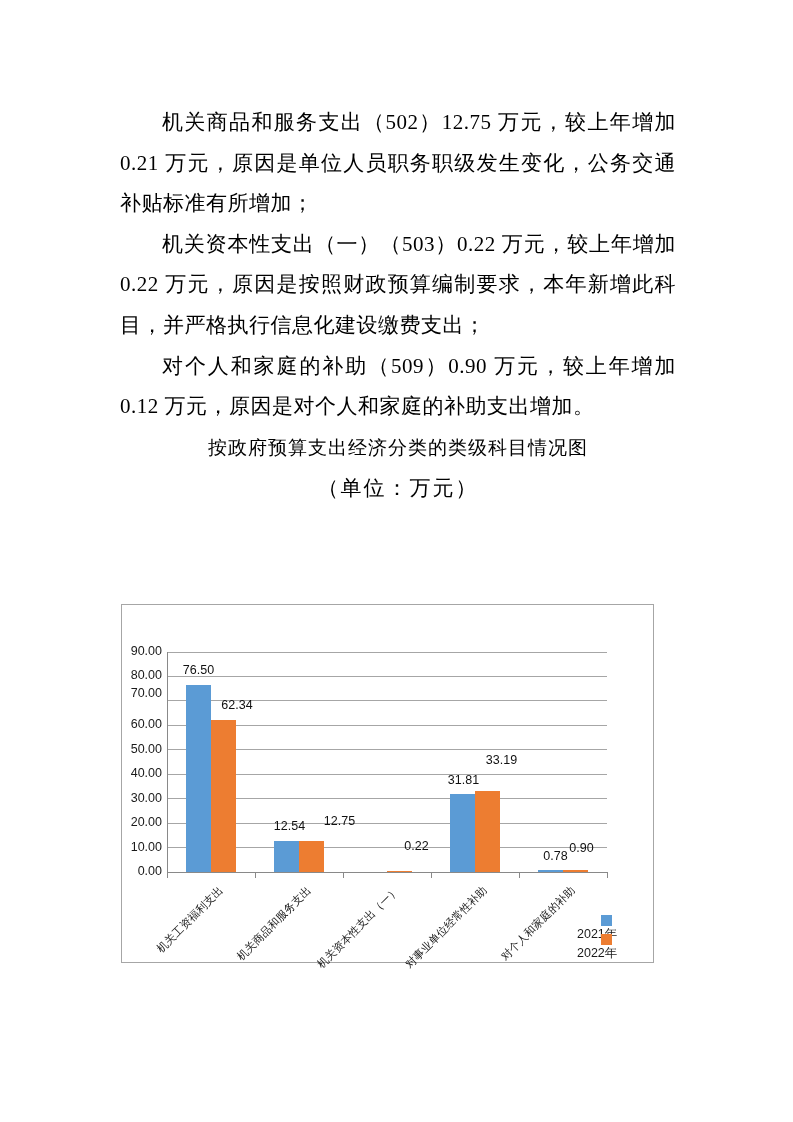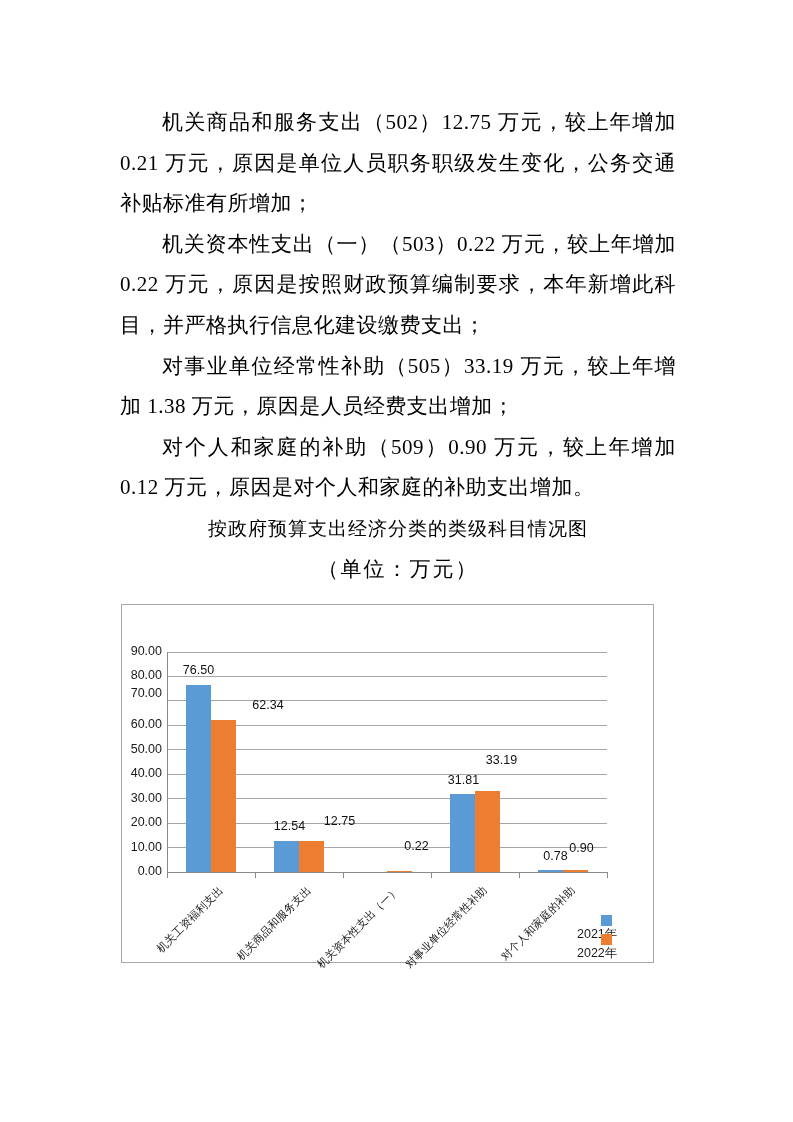--- a/index.html
+++ b/index.html
@@ -87,21 +87,20 @@
   .legend-label { font-size: 12.5px; color: #1a1a1a; white-space: nowrap; }
 </style>
 </head>
 <body>
 
 <div class="page">
 
   <div class="doc">
     <p>机关商品和服务支出（502）12.75 万元，较上年增加 0.21 万元，原因是单位人员职务职级发生变化，公务交通补贴标准有所增加；</p>
     <p>机关资本性支出（一）（503）0.22 万元，较上年增加 0.22 万元，原因是按照财政预算编制要求，本年新增此科目，并严格执行信息化建设缴费支出；</p>
-    <p>对事业单位经常性补助（505）33.19 万元，较上年增加 1.38 万元，原因是人员经费支出增加；</p>
     <p>对个人和家庭的补助（509）0.90 万元，较上年增加 0.12 万元，原因是对个人和家庭的补助支出增加。</p>
     <div class="chart-title">按政府预算支出经济分类的类级科目情况图</div>
     <div class="chart-unit">（单位：万元）</div>
   </div>
 
   <div class="chart">
     <div id="plot">
         <div class="ytick-label" style="left: 0px; top: 259px;">0.00</div>
         <div class="gridline" style="left: 45px; top: 242.056px; width: 440px;"></div>
         <div class="ytick-label" style="left: 0px; top: 234.556px;">10.00</div>
@@ -131,21 +130,21 @@
         <div class="tick" style="left: 485px; top: 268px;"></div>
         <div class="bar" style="left: 64px; top: 80px; width: 25px; height: 187px; background: rgb(91, 155, 213);"></div>
         <div class="bar-label" style="left: 44.5px; top: 58px;">76.50</div>
         <div class="bar" style="left: 152px; top: 236.347px; width: 25px; height: 30.6533px; background: rgb(91, 155, 213);"></div>
         <div class="bar-label" style="left: 135.5px; top: 214.347px;">12.54</div>
         <div class="bar" style="left: 328px; top: 189.242px; width: 25px; height: 77.7578px; background: rgb(91, 155, 213);"></div>
         <div class="bar-label" style="left: 309.5px; top: 168.242px;">31.81</div>
         <div class="bar" style="left: 416px; top: 265.093px; width: 25px; height: 1.90667px; background: rgb(91, 155, 213);"></div>
         <div class="bar-label" style="left: 401.5px; top: 244.093px;">0.78</div>
         <div class="bar" style="left: 89px; top: 114.613px; width: 25px; height: 152.387px; background: rgb(237, 125, 49);"></div>
-        <div class="bar-label" style="left: 114px; top: 92.6133px;">62.34</div>
+        <div class="bar-label" style="left: 83px; top: 92.6133px;">62.34</div>
         <div class="bar" style="left: 177px; top: 235.833px; width: 25px; height: 31.1667px; background: rgb(237, 125, 49);"></div>
         <div class="bar-label" style="left: 185.5px; top: 208.833px;">12.75</div>
         <div class="bar" style="left: 265px; top: 265.5px; width: 25px; height: 1.5px; background: rgb(237, 125, 49);"></div>
         <div class="bar-label" style="left: 262.5px; top: 233.5px;">0.22</div>
         <div class="bar" style="left: 353px; top: 185.869px; width: 25px; height: 81.1311px; background: rgb(237, 125, 49);"></div>
         <div class="bar-label" style="left: 347.5px; top: 147.869px;">33.19</div>
         <div class="bar" style="left: 441px; top: 264.8px; width: 25px; height: 2.2px; background: rgb(237, 125, 49);"></div>
         <div class="bar-label" style="left: 427.5px; top: 235.8px;">0.90</div>
         <div class="cat-label" style="left: -121px; top: 276px;">机关工资福利支出</div>
         <div class="cat-label" style="left: -33px; top: 276px;">机关商品和服务支出</div>

